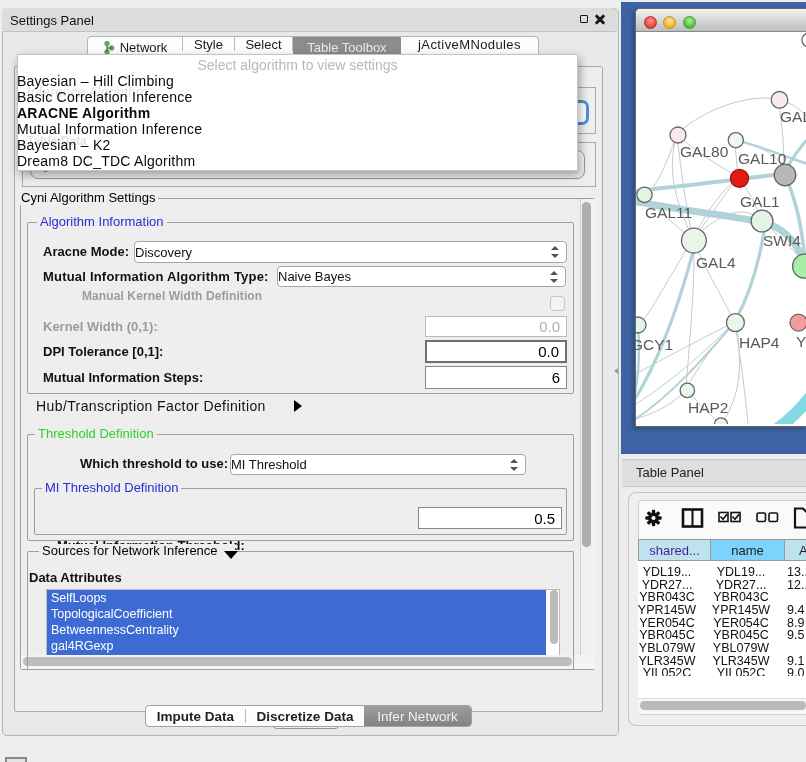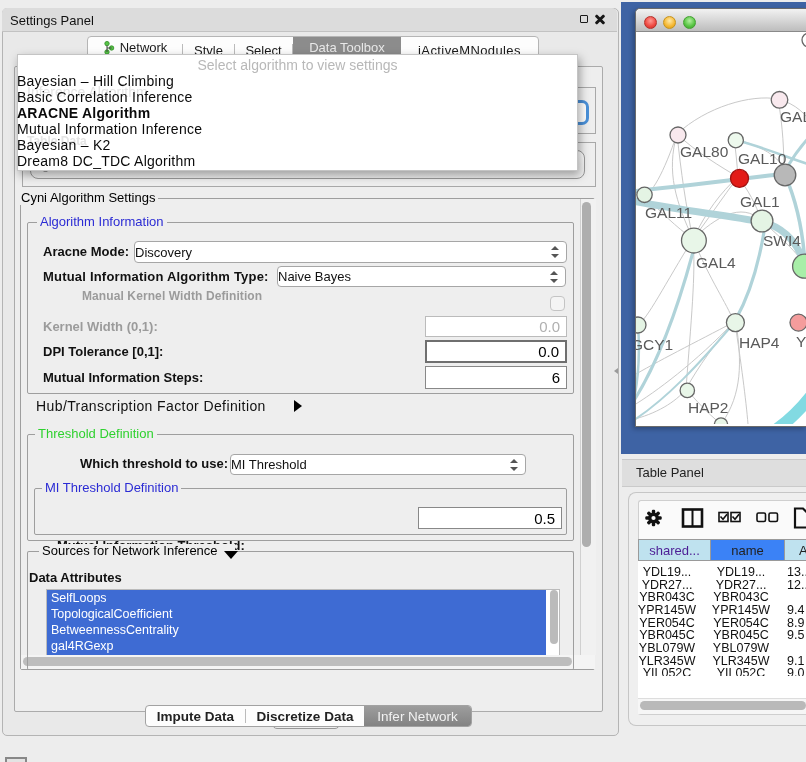--- a/index.html
+++ b/index.html
@@ -27,36 +27,36 @@
   <div class="abs" id="cpwin" style="left:2px;top:8px;width:615px;height:726px;background:#e9e9e9;border:1px solid #b4b4b4;border-radius:5px;"></div>
 
   <div class="abs" style="left:2px;top:8px;width:615px;height:23px;background:#dcdcdc;border-bottom:1px solid #c2c2c2;border-radius:5px 5px 0 0;"></div>
   <div class="abs lbl" style="left:10px;top:13px;">Settings Panel</div>
   <div class="abs" style="left:580px;top:15px;width:6px;height:6px;border:1.5px solid #1a1a1a;border-radius:1px;"></div>
   <div class="abs" style="left:595px;top:14px;width:10px;height:10px;">
     <div style="position:absolute;left:-1px;top:4px;width:12px;height:3px;background:#161616;transform:rotate(45deg);border-radius:1px;"></div>
     <div style="position:absolute;left:-1px;top:4px;width:12px;height:3px;background:#161616;transform:rotate(-45deg);border-radius:1px;"></div>
   </div>
 
-  <div class="abs" id="toptabs" style="left:87px;top:36px;width:450px;height:21px;background:#fdfdfd;border:1px solid #b5b5b5;border-radius:4px;display:flex;align-items:flex-end;font-size:13px;color:#1a1a1a;">
+  <div class="abs" id="toptabs" style="left:87px;top:36px;width:450px;height:21px;background:#fdfdfd;border:1px solid #b5b5b5;border-radius:4px;display:flex;align-items:flex-start;font-size:13px;color:#1a1a1a;">
     <div style="width:94px;display:flex;align-items:center;justify-content:center;height:100%;">
       <svg width="13" height="13" viewBox="0 0 13 13" style="margin-right:4px;">
         <circle cx="4" cy="2.6" r="2.2" fill="#57c447" stroke="#2c8c22" stroke-width="0.8"></circle>
         <circle cx="8.6" cy="7" r="2.2" fill="#57c447" stroke="#2c8c22" stroke-width="0.8"></circle>
         <circle cx="4" cy="11" r="2.2" fill="#57c447" stroke="#2c8c22" stroke-width="0.8"></circle>
         <path d="M4 4.5 L4 11 M4 7 L8.6 7" stroke="#444" stroke-width="1" fill="none"></path>
       </svg>
       <span>Network</span>
     </div>
     <div style="width:1px;height:14px;background:#bbb;"></div>
     <div style="width:51px;text-align:center;">Style</div>
     <div style="width:1px;height:14px;background:#bbb;"></div>
     <div style="width:57px;text-align:center;">Select</div>
     <div style="width:1px;height:14px;background:#bbb;"></div>
-    <div style="width:108px;height:100%;background:#8c8c8c;color:#e9e9e9;display:flex;align-items:center;justify-content:center;">Data Toolbox</div>
+    <div style="width:108px;height:100%;background:#8c8c8c;color:#e9e9e9;display:flex;align-items:center;justify-content:center;">Table Toolbox</div>
     <div style="flex:1;text-align:center;letter-spacing:0.4px;">jActiveMNodules</div>
   </div>
 
   <div class="abs" style="left:14px;top:66px;width:587px;height:644px;background:#eeeeee;border:1px solid #ababab;border-radius:2px;"></div>
 
   <div class="abs" style="left:22px;top:87px;width:572px;height:45px;border:1px solid #a8a8a8;"></div>
   <div class="abs" style="left:30px;top:100px;width:559px;height:25px;background:#fff;border:3px solid #4a90d8;border-radius:7px;box-sizing:border-box;"></div>
   <div class="abs" style="left:22px;top:142px;width:572px;height:43px;border:1px solid #a8a8a8;"></div>
   <div class="abs" style="left:30px;top:150px;width:555px;height:29px;background:linear-gradient(#ffffff,#ececec);border:1px solid #999;border-radius:8px;box-sizing:border-box;"></div>
   <div class="abs" style="left:42px;top:157px;font-size:13px;color:#888;">galFiltered.sif default node</div>
@@ -252,21 +252,21 @@
     <g fill="none" stroke="#111" stroke-width="1.6">
       <rect x="119" y="13" width="8.5" height="8.5" rx="1.5"></rect>
       <rect x="131" y="13" width="8.5" height="8.5" rx="1.5"></rect>
     </g>
     <g fill="none" stroke="#111" stroke-width="2.2">
       <path d="M157,8.5 h8 l5,5 v14 h-13 z"></path>
     </g>
   </svg>
 
   <div class="abs" style="left:638px;top:539px;width:72px;height:22px;background:#bfe2ef;border:1px solid #9a9a9a;border-right:none;box-sizing:border-box;display:flex;align-items:center;justify-content:center;font-size:13px;color:#4c1d95;">shared...</div>
-  <div class="abs" style="left:710px;top:539px;width:74px;height:22px;background:#3b82f6;border:1px solid #9a9a9a;border-right:none;box-sizing:border-box;display:flex;align-items:center;justify-content:center;font-size:13px;color:#222;">name</div>
+  <div class="abs" style="left:710px;top:539px;width:74px;height:22px;background:#7dd3fc;border:1px solid #9a9a9a;border-right:none;box-sizing:border-box;display:flex;align-items:center;justify-content:center;font-size:13px;color:#222;">name</div>
   <div class="abs" style="left:784px;top:539px;width:22px;height:22px;background:#bfe2ef;border:1px solid #9a9a9a;border-right:none;box-sizing:border-box;display:flex;align-items:center;padding-left:14px;font-size:13px;color:#222;">A</div>
 
   <div class="abs" style="left:638px;top:561px;width:168px;height:137px;background:#fff;overflow:hidden;font-size:12.5px;color:#111;">
     <div style="position:absolute;left:-7px;top:5px;width:72px;height:110px;overflow:hidden;text-align:center;line-height:12.65px;">YDL19...<br>YDR27...<br>YBR043C<br>YPR145W<br>YER054C<br>YBR045C<br>YBL079W<br>YLR345W<br>YIL052C</div>
     <div style="position:absolute;left:66px;top:5px;width:74px;height:110px;overflow:hidden;text-align:center;line-height:12.65px;">YDL19...<br>YDR27...<br>YBR043C<br>YPR145W<br>YER054C<br>YBR045C<br>YBL079W<br>YLR345W<br>YIL052C</div>
     <div style="position:absolute;left:149px;top:5px;width:30px;height:110px;overflow:hidden;line-height:12.65px;">13...<br>12...<br>&nbsp;<br>9.4<br>8.9<br>9.5<br>&nbsp;<br>9.1<br>9.0</div>
   </div>
 
   <div class="abs" style="left:638px;top:698px;width:168px;height:15px;background:#f6f6f6;border-top:1px solid #ddd;"></div>
   <div class="abs" style="left:640px;top:701px;width:166px;height:9px;background:#b9b9b9;border-radius:5px;"></div>

